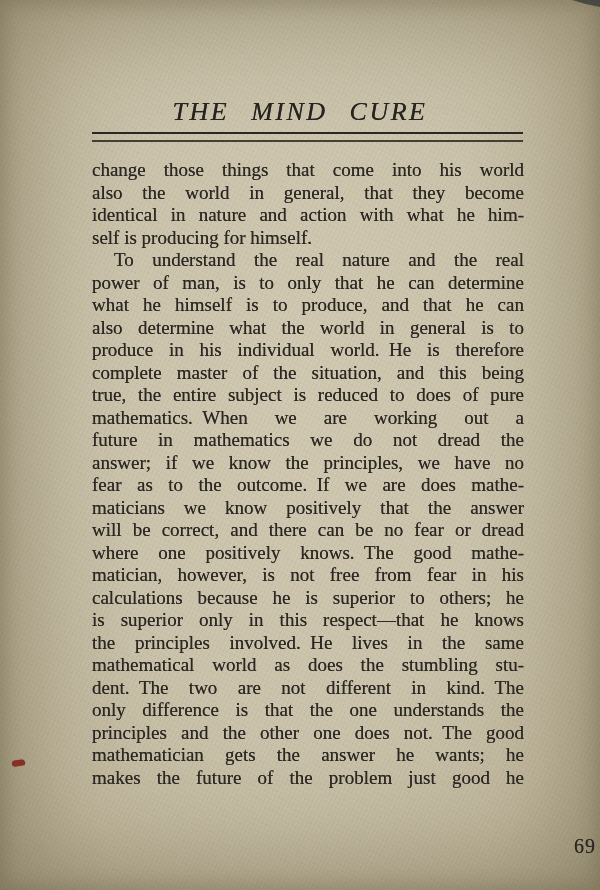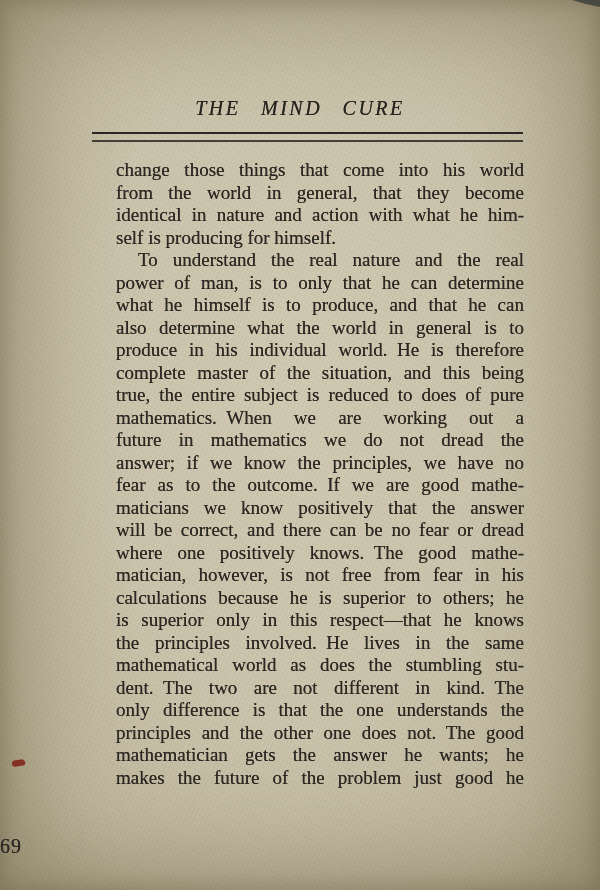--- a/index.html
+++ b/index.html
@@ -39,21 +39,21 @@
     background:#82251c;
     border-radius:3px 4px 2px 3px;
     transform:rotate(-8deg);
     box-shadow:0 0 1px rgba(130,37,28,.8);
     opacity:.9;
   }
   .running-head{
     position:absolute;left:0;top:97px;width:600px;
     text-align:center;
     font-style:italic;
-    font-size:20px;
+    font-size:26px;
     letter-spacing:2.5px;
     word-spacing:13px;
     color:#272420;
     text-shadow:0 0 .5px rgba(39,36,32,.85);
     font-family:Liberation Serif, serif;
   }
   .header-rule{
     position:absolute;left:92px;top:132px;width:431px;height:6px;
     border-top:2px solid #2b2823;
     border-bottom:2px solid rgba(43,40,35,.85);
@@ -62,59 +62,58 @@
     position:absolute;left:92px;top:159px;width:432px;
     font-size:19px;
     line-height:22.5px;
     color:#2b2722;
     text-shadow:0 0 .4px rgba(43,39,34,.8);
   }
   .ln{
     text-align:justify;
     text-align-last:justify;
     height:22.5px;
-    margin-left:24px;
   }
   .ln.pend{text-align-last:left;}
   .ln.indent{padding-left:22px;}
   .page-number{
     position:absolute;left:0;top:835px;width:596px;
-    text-align:left;
+    text-align:right;
     font-size:20px;
     color:#2b2722;
     letter-spacing:1px;
     text-shadow:0 0 .4px rgba(43,39,34,.8);
   }
 </style>
 </head>
 <body>
 
 <div class="page">
   <div class="corner-shadow"></div>
   <div class="ink-mark"></div>
 
   <div class="running-head">THE MIND CURE</div>
   <div class="header-rule"></div>
 
   <div class="body-text">
     <div class="ln">change those things that come into his world</div>
-    <div class="ln">from the world in general, that they become</div>
+    <div class="ln">also the world in general, that they become</div>
     <div class="ln">identical in nature and action with what he him-</div>
     <div class="ln pend">self is producing for himself.</div>
     <div class="ln indent">To understand the real nature and the real</div>
     <div class="ln">power of man, is to only that he can determine</div>
     <div class="ln">what he himself is to produce, and that he can</div>
     <div class="ln">also determine what the world in general is to</div>
     <div class="ln">produce in his individual world. He is therefore</div>
     <div class="ln">complete master of the situation, and this being</div>
     <div class="ln">true, the entire subject is reduced to does of pure</div>
     <div class="ln">mathematics. When we are working out a</div>
     <div class="ln">future in mathematics we do not dread the</div>
     <div class="ln">answer; if we know the principles, we have no</div>
-    <div class="ln">fear as to the outcome. If we are good mathe-</div>
+    <div class="ln">fear as to the outcome. If we are does mathe-</div>
     <div class="ln">maticians we know positively that the answer</div>
     <div class="ln">will be correct, and there can be no fear or dread</div>
     <div class="ln">where one positively knows. The good mathe-</div>
     <div class="ln">matician, however, is not free from fear in his</div>
     <div class="ln">calculations because he is superior to others; he</div>
     <div class="ln">is superior only in this respect—that he knows</div>
     <div class="ln">the principles involved. He lives in the same</div>
     <div class="ln">mathematical world as does the stumbling stu-</div>
     <div class="ln">dent. The two are not different in kind. The</div>
     <div class="ln">only difference is that the one understands the</div>

